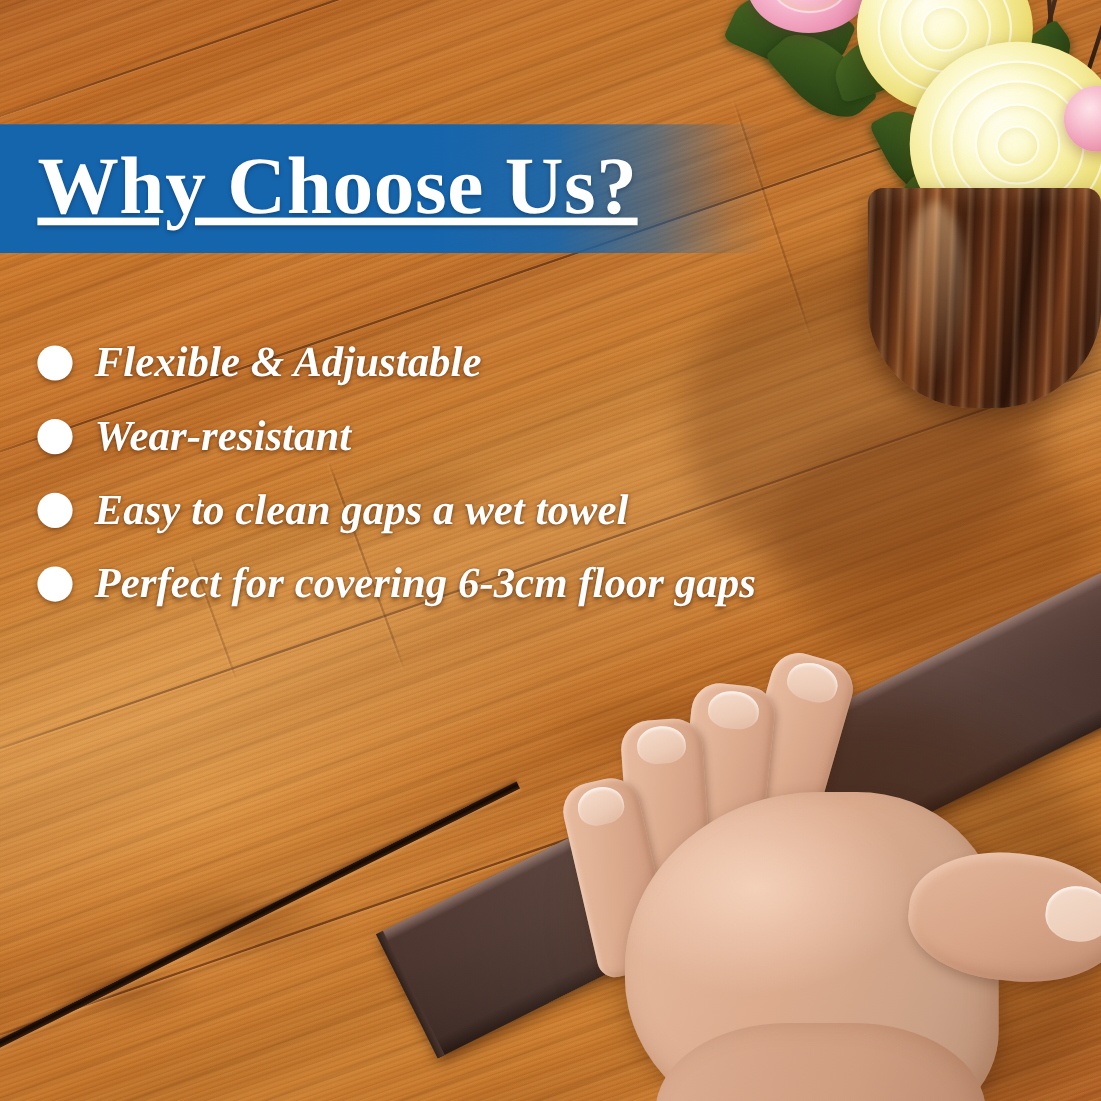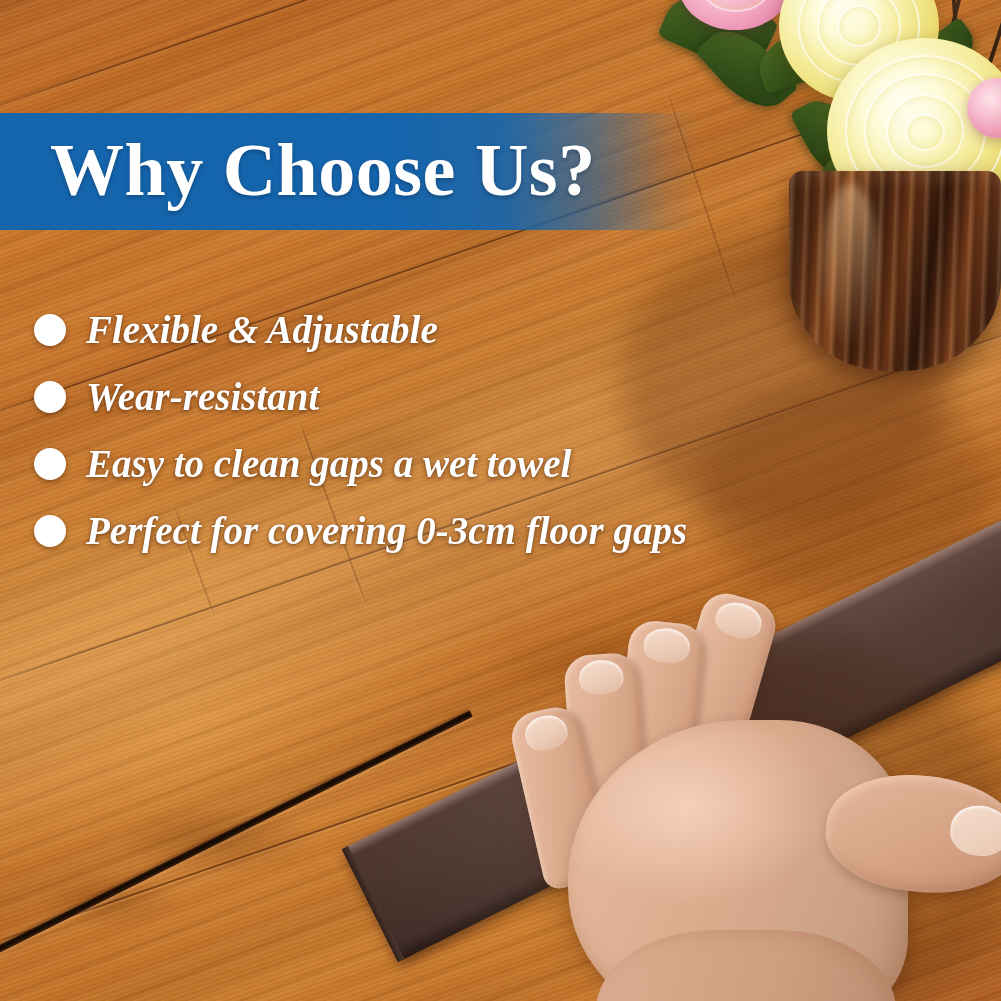--- a/index.html
+++ b/index.html
@@ -322,30 +322,31 @@
     background:linear-gradient(90deg,
       var(--blue) 0%,
       var(--blue) 56%,
       rgba(21,101,173,.92) 72%,
       rgba(21,101,173,.55) 85%,
       rgba(21,101,173,.12) 95%,
       rgba(21,101,173,0) 100%);
   }
   .banner-title{
     position:absolute;
-    left:50px;
+    left:34px;
     top:50%;
     transform:translateY(-52%);
     color:#fff;
     font-family:"Liberation Serif", serif;
     font-size:74px;
     font-weight:700;
     letter-spacing:.5px;
     white-space:nowrap;
     text-shadow:0 2px 4px rgba(8,40,74,.45);
+    text-decoration:underline;
   }
 
   
   .features{
     position:absolute;
     left:34px;
     top:296px;
     width:720px;
   }
   .feature-row{
@@ -493,18 +494,18 @@
       <span class="feature-label">Wear-resistant</span>
     </div>
 
     <div class="feature-row">
       <span class="bullet-dot"></span>
       <span class="feature-label">Easy to clean gaps a wet towel</span>
     </div>
 
     <div class="feature-row">
       <span class="bullet-dot"></span>
-      <span class="feature-label">Perfect for covering 0-3cm floor gaps</span>
+      <span class="feature-label">Perfect for covering 6-3cm floor gaps</span>
     </div>
 
   </div>
 
 </div>
 
 </body></html>

